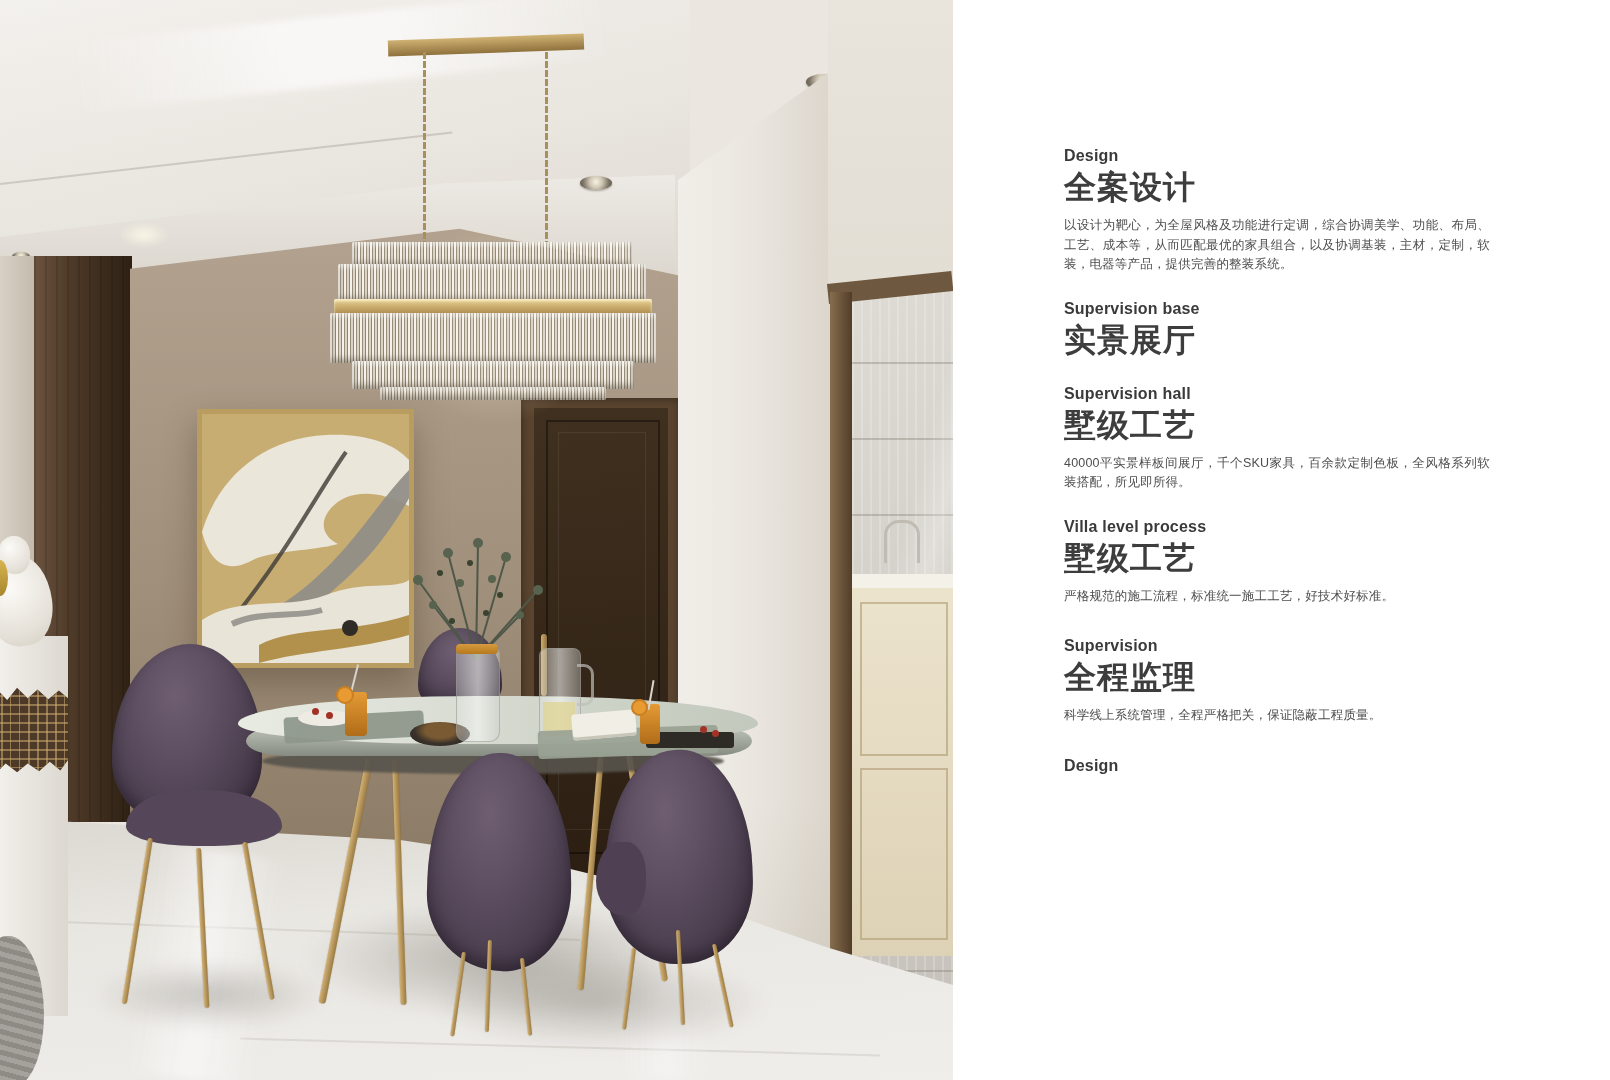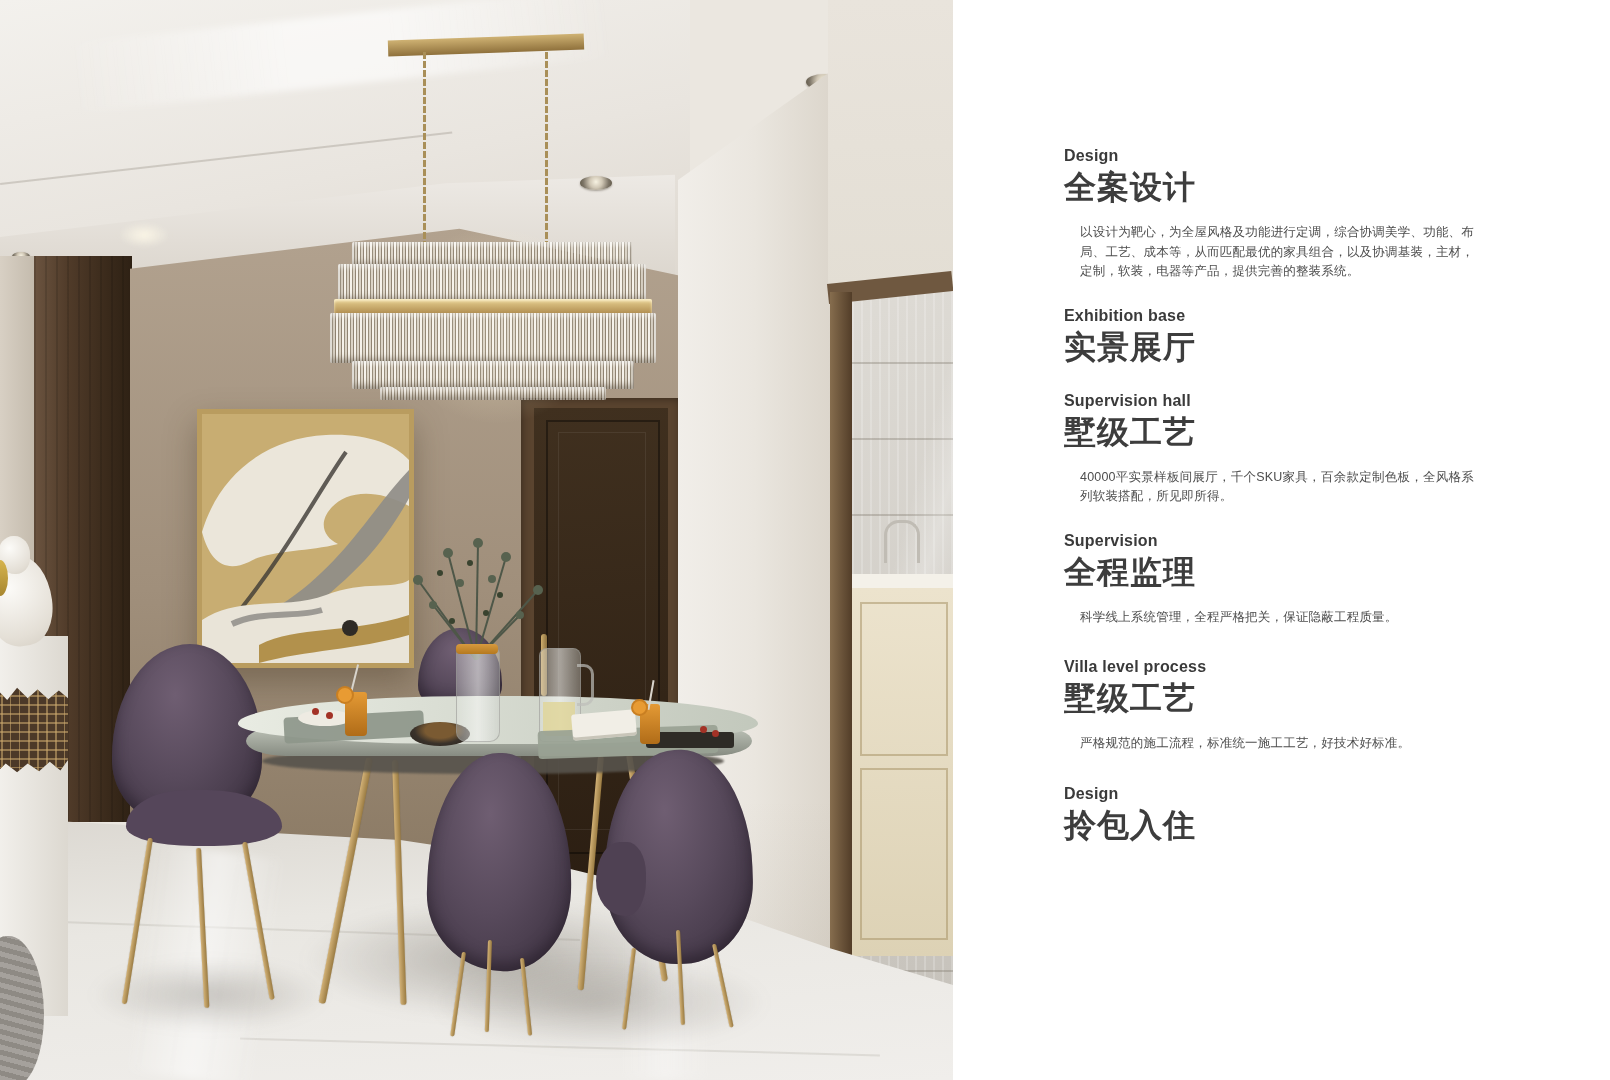--- a/index.html
+++ b/index.html
@@ -126,21 +126,21 @@
   .c3-back{left:428px;top:753px;width:144px;height:218px;border-radius:48% 52% 46% 54%/60% 64% 38% 36%;transform:rotate(2deg);}
   .c4-back{left:604px;top:750px;width:148px;height:214px;border-radius:52% 48% 50% 50%/64% 58% 40% 40%;transform:rotate(-2deg);}
   .c4-seat{left:596px;top:842px;width:50px;height:74px;background:#4f4153;border-radius:50% 40% 40% 60%/55% 45% 50% 50%;}
   
   .content{position:absolute;left:953px;top:0;width:657px;height:1080px;background:#fff;
      padding:146px 120px 0 111px;box-sizing:border-box;}
   .feature{margin:0 0 24px 0;}
   .feature.lg{margin-bottom:30px;}
   .f-label{margin:0;font-size:16px;line-height:1.25;font-weight:700;color:#3a3a3a;letter-spacing:.2px;}
   .f-title{margin:1px 0 9px 0;font-size:32px;line-height:1.25;font-weight:700;color:#3d3d3d;letter-spacing:1px;}
-  .f-body{margin:16px;font-size:12.5px;line-height:1.56;color:#4d4d4d;text-align:justify;letter-spacing:.2px;}
+  .f-body{margin:0;font-size:12.5px;line-height:1.56;color:#4d4d4d;text-align:justify;letter-spacing:.2px;}
 </style>
 </head>
 <body>
 
 <div class="page">
 
   <div class="photo">
     <div class="ceiling"></div>
     <div class="ceil-wash"></div>
     <div class="ceil-line"></div>
@@ -282,36 +282,35 @@
     <div class="gleg" style="left:676px;top:930px;height:95px;width:4px;transform:rotate(-3deg);"></div>
   </div>
 
   <aside class="content">
     <section class="feature">
       <h3 class="f-label">Design</h3>
       <h2 class="f-title">全案设计</h2>
       <p class="f-body">以设计为靶心，为全屋风格及功能进行定调，综合协调美学、功能、布局、工艺、成本等，从而匹配最优的家具组合，以及协调基装，主材，定制，软装，电器等产品，提供完善的整装系统。</p>
     </section>
     <section class="feature">
-      <h3 class="f-label">Exhibition base</h3>
+      <h3 class="f-label">Supervision base</h3>
       <h2 class="f-title">实景展厅</h2>
     </section>
     <section class="feature">
       <h3 class="f-label">Supervision hall</h3>
       <h2 class="f-title">墅级工艺</h2>
       <p class="f-body">40000平实景样板间展厅，千个SKU家具，百余款定制色板，全风格系列软装搭配，所见即所得。</p>
     </section>
     <section class="feature lg">
+      <h3 class="f-label">Villa level process</h3>
+      <h2 class="f-title">墅级工艺</h2>
+      <p class="f-body">严格规范的施工流程，标准统一施工工艺，好技术好标准。</p>
+    </section>
+    <section class="feature lg">
       <h3 class="f-label">Supervision</h3>
       <h2 class="f-title">全程监理</h2>
       <p class="f-body">科学线上系统管理，全程严格把关，保证隐蔽工程质量。</p>
     </section>
-    <section class="feature lg">
-      <h3 class="f-label">Villa level process</h3>
-      <h2 class="f-title">墅级工艺</h2>
-      <p class="f-body">严格规范的施工流程，标准统一施工工艺，好技术好标准。</p>
-    </section>
     <section class="feature">
       <h3 class="f-label">Design</h3>
-      <h2 class="f-title">拎包入住</h2>
     </section>
   </aside>
 </div>
 
 </body></html>

